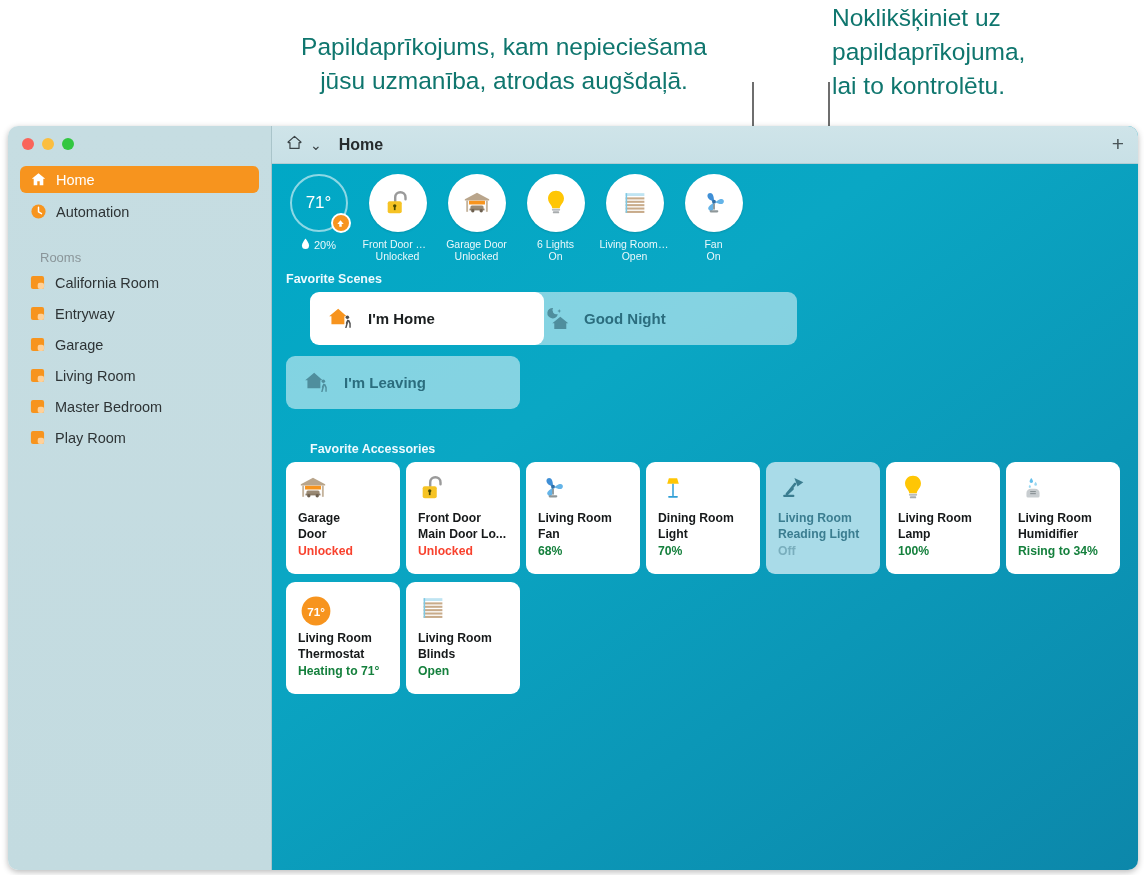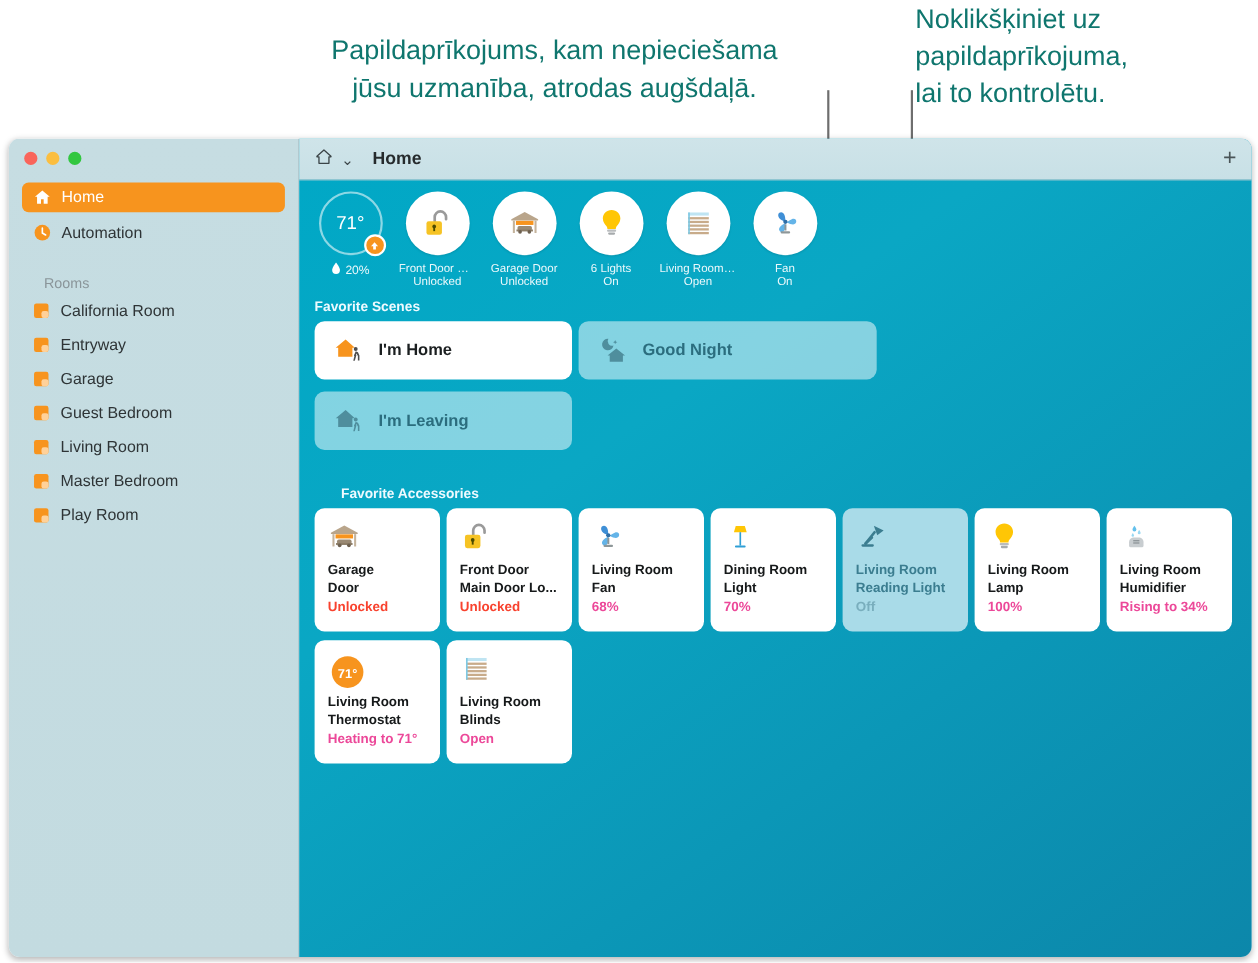--- a/index.html
+++ b/index.html
@@ -116,39 +116,39 @@
   
   .sec-head {
     position: absolute; font-size: 12.5px; font-weight: bold; color: #eefaff;
   }
 
   
   .scene {
     position: absolute; height: 53px; border-radius: 9px;
     display: flex; align-items: center; gap: 12px; padding-left: 16px;
   }
-  .scene.active { background: #ffffff; }
+  .scene.active { background: #ffffff; margin-left: 24px; }
   .scene.idle   { background: rgba(255,255,255,.50); }
   .scene-name { font-size: 15px; font-weight: bold; }
   .scene.active .scene-name { color: #1b1f20; }
   .scene.idle  .scene-name  { color: #2b6d7e; }
 
   
   .acc {
     position: absolute; width: 114px; height: 112px;
     border-radius: 9px; background: #ffffff;
     padding: 11px 10px 0 12px;
   }
   .acc.off { background: #a9dbe8; }
   .acc-ic { height: 38px; display: flex; align-items: flex-start; }
   .acc-t  { font-size: 12.2px; font-weight: bold; color: #16191a; line-height: 15.5px;
             overflow: hidden; }
   .acc-s  { font-size: 12.2px; font-weight: bold; line-height: 16px; margin-top: 1px; }
   .acc.off .acc-t { color: #3b7d90; }
-  .acc-s.grey { color: #ec4899; }
+  .acc-s.grey { color: #15803d; }
   .acc-s.red  { color: #f8422e; }
   .acc-s.dim  { color: #79aebd; }
 </style>
 </head>
 <body>
 
 <div id="root">
 
   <div class="callout" id="callout-left">Papildaprīkojums, kam nepieciešama
 jūsu uzmanība, atrodas augšdaļā.</div>
@@ -212,29 +212,20 @@
             <span>Entryway</span>
           </div>
           <div class="room-row">
             <span class="room-ic" style="display: inline-flex; align-items: center; justify-content: center;">
               <svg width="15" height="15" viewBox="0 0 16 16">
         <rect x="1" y="1" width="14" height="14" rx="2.2" fill="#F7941E"></rect>
         <rect x="8.2" y="8.2" width="6.8" height="6.8" rx="2.2" fill="#ffd199"></rect>
               </svg>
             </span>
             <span>Garage</span>
-          </div>
-          <div class="room-row">
-            <span class="room-ic" style="display: inline-flex; align-items: center; justify-content: center;">
-              <svg width="15" height="15" viewBox="0 0 16 16">
-        <rect x="1" y="1" width="14" height="14" rx="2.2" fill="#F7941E"></rect>
-        <rect x="8.2" y="8.2" width="6.8" height="6.8" rx="2.2" fill="#ffd199"></rect>
-              </svg>
-            </span>
-            <span>Guest Bedroom</span>
           </div>
           <div class="room-row">
             <span class="room-ic" style="display: inline-flex; align-items: center; justify-content: center;">
               <svg width="15" height="15" viewBox="0 0 16 16">
         <rect x="1" y="1" width="14" height="14" rx="2.2" fill="#F7941E"></rect>
         <rect x="8.2" y="8.2" width="6.8" height="6.8" rx="2.2" fill="#ffd199"></rect>
               </svg>
             </span>
             <span>Living Room</span>
           </div>

